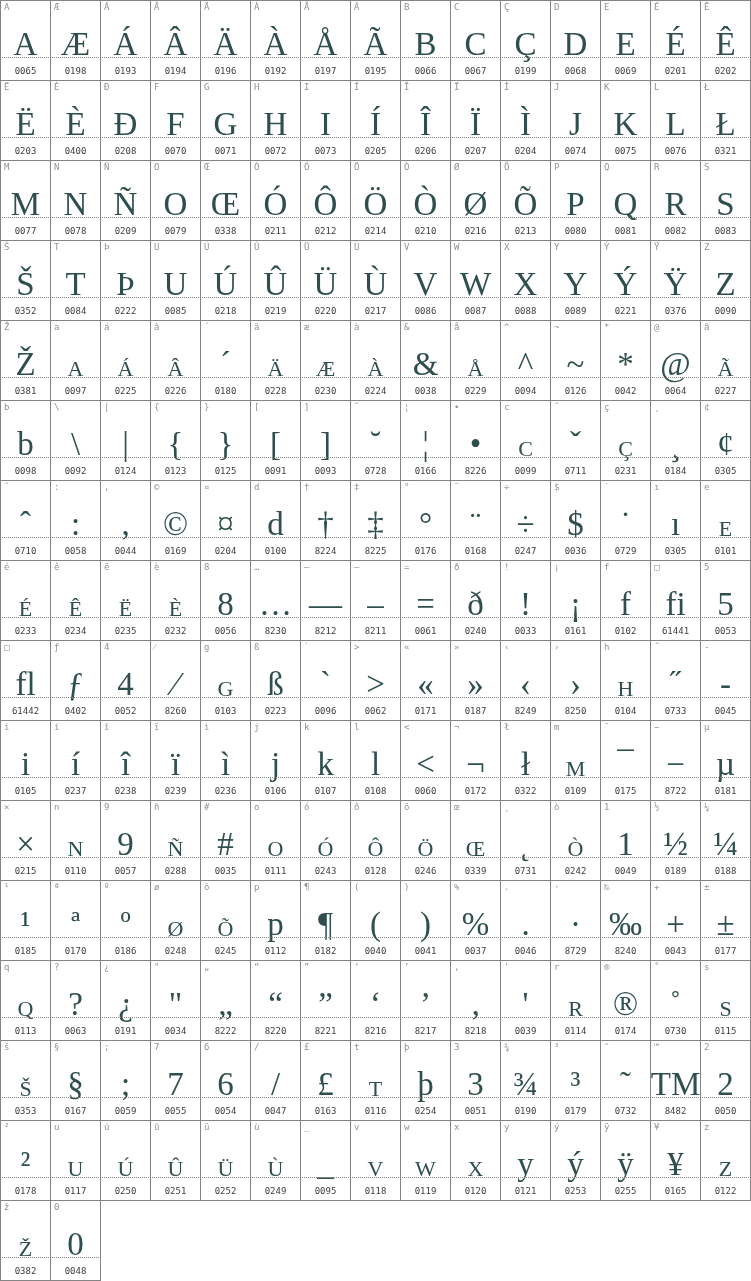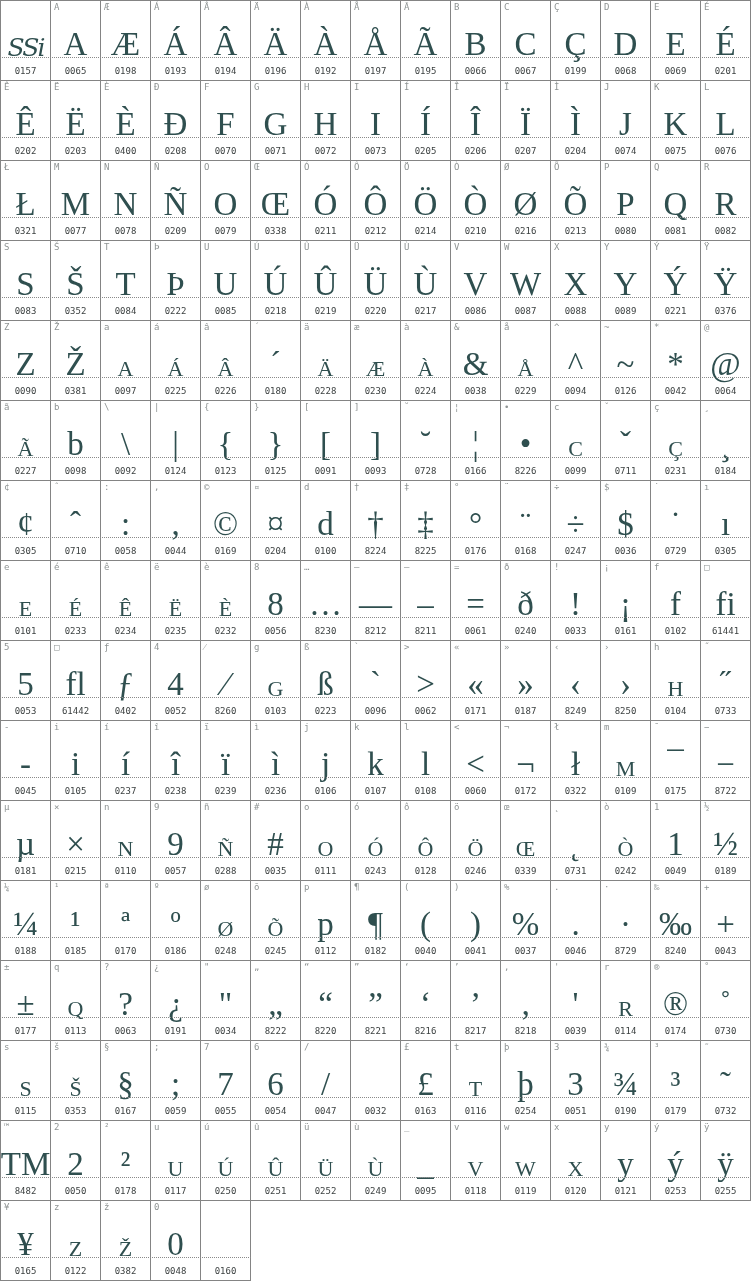--- a/index.html
+++ b/index.html
@@ -28,27 +28,20 @@
   .code{position:absolute;left:0;right:0;bottom:4px;text-align:center;
        font-family:"DejaVu Sans Mono",monospace;font-size:9px;line-height:10px;
        color:#3a3f3f;letter-spacing:0px;}
 </style>
 </head>
 <body>
 
 <div class="map">
   <div class="grid">
       <div class="cell">
-        <span class="lbl"></span>
-        <div class="glyph-area">
-          <span class="glyph logo">SSi</span>
-        </div>
-        <span class="code">0157</span>
-      </div>
-      <div class="cell">
         <span class="lbl">A</span>
         <div class="glyph-area">
           <span class="glyph">A</span>
         </div>
         <span class="code">0065</span>
       </div>
       <div class="cell">
         <span class="lbl">Æ</span>
         <div class="glyph-area">
           <span class="glyph">Æ</span>
@@ -1442,27 +1435,20 @@
         <span class="code">0054</span>
       </div>
       <div class="cell">
         <span class="lbl">/</span>
         <div class="glyph-area">
           <span class="glyph">/</span>
         </div>
         <span class="code">0047</span>
       </div>
       <div class="cell">
-        <span class="lbl"></span>
-        <div class="glyph-area">
-          <span class="glyph"></span>
-        </div>
-        <span class="code">0032</span>
-      </div>
-      <div class="cell">
         <span class="lbl">£</span>
         <div class="glyph-area">
           <span class="glyph">£</span>
         </div>
         <span class="code">0163</span>
       </div>
       <div class="cell">
         <span class="lbl">t</span>
         <div class="glyph-area">
           <span class="glyph sm">T</span>
@@ -1629,23 +1615,16 @@
           <span class="glyph sm">Ž</span>
         </div>
         <span class="code">0382</span>
       </div>
       <div class="cell">
         <span class="lbl">0</span>
         <div class="glyph-area">
           <span class="glyph">0</span>
         </div>
         <span class="code">0048</span>
-      </div>
-      <div class="cell">
-        <span class="lbl"></span>
-        <div class="glyph-area">
-          <span class="glyph"></span>
-        </div>
-        <span class="code">0160</span>
       </div>
       <div class="filler" style="grid-column: span 10;"></div>
     </div>
 </div>
 
 </body></html>

